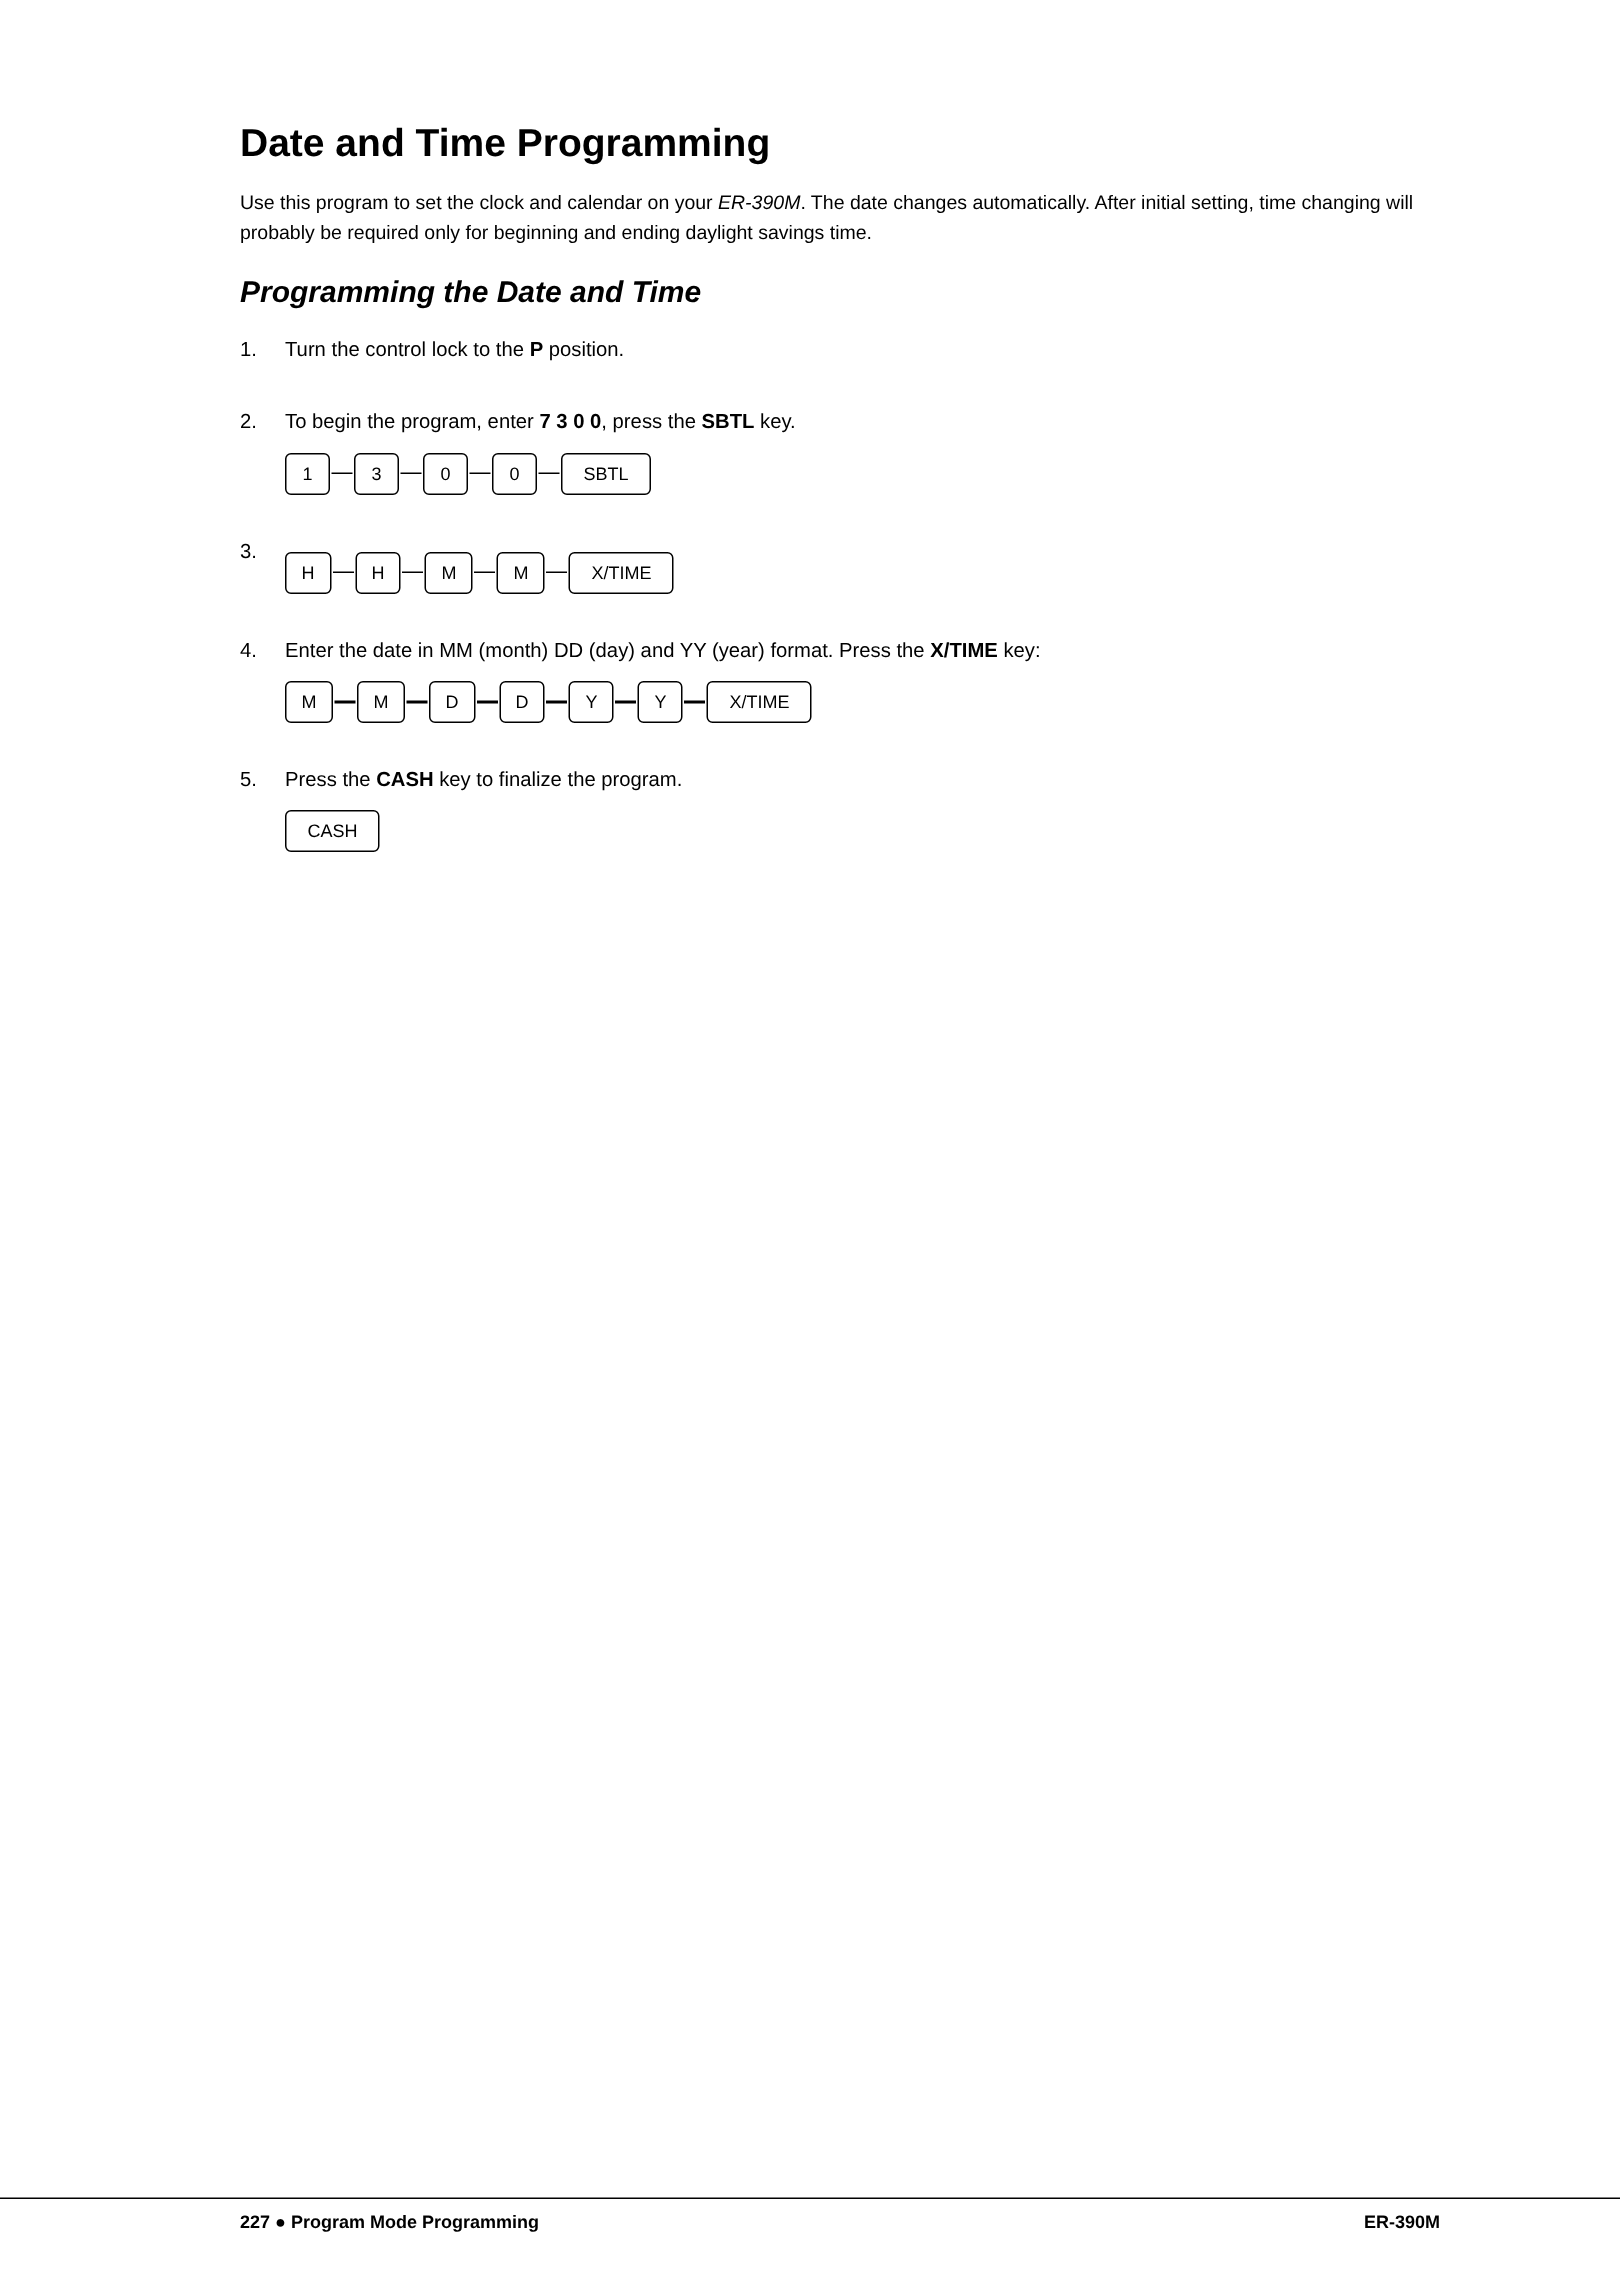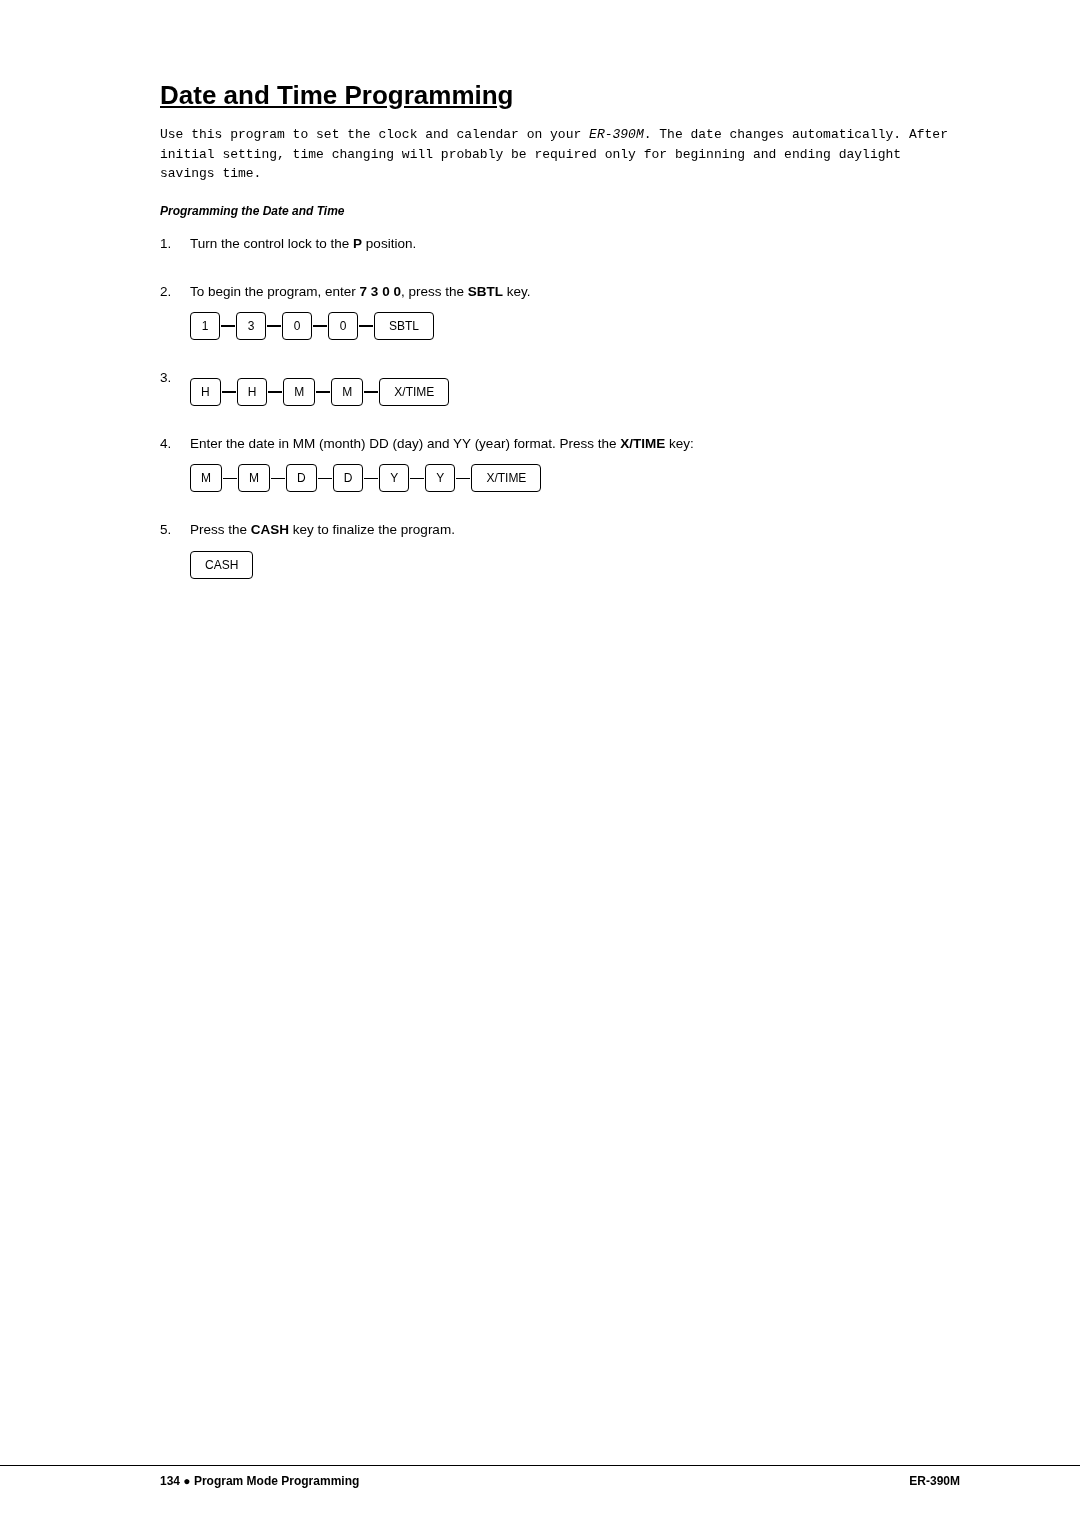--- a/index.html
+++ b/index.html
@@ -23,32 +23,31 @@
       min-height: 1528px;
       padding: 80px 120px 80px 160px;
       position: relative;
     }
 
     .page-title {
       font-size: 26px;
       font-weight: bold;
       font-family: Arial, Helvetica, sans-serif;
       margin-bottom: 14px;
-      text-decoration: underline;
     }
 
     .intro-text {
       font-size: 13px;
       line-height: 1.5;
       margin-bottom: 20px;
-      font-family: Liberation Mono, monospace;
+      font-family: Liberation Sans, sans-serif;
     }
 
     .section-title {
-      font-size: 12px;
+      font-size: 20px;
       font-weight: bold;
       font-style: italic;
       font-family: Arial, Helvetica, sans-serif;
       margin-bottom: 16px;
     }
 
     .steps-list {
       list-style: none;
       padding: 0;
     }
@@ -233,17 +232,17 @@
         </p>
         <div class="key-sequence">
           <span class="key-box wide">CASH</span>
         </div>
       </div>
     </li>
 
   </ol>
 
   <div class="footer">
-    <span class="footer-left">134   ●   Program Mode Programming</span>
+    <span class="footer-left">227   ●   Program Mode Programming</span>
     <span class="footer-right">ER-390M</span>
   </div>
 
 </div>
 
 </body></html>

